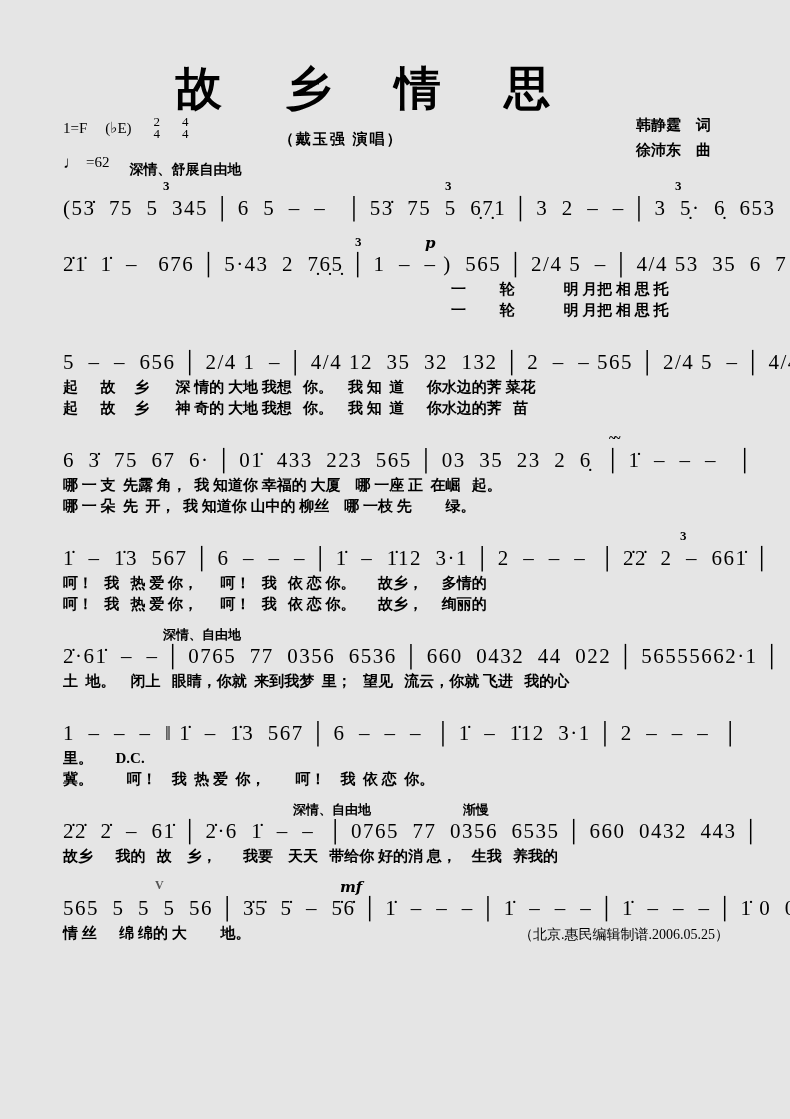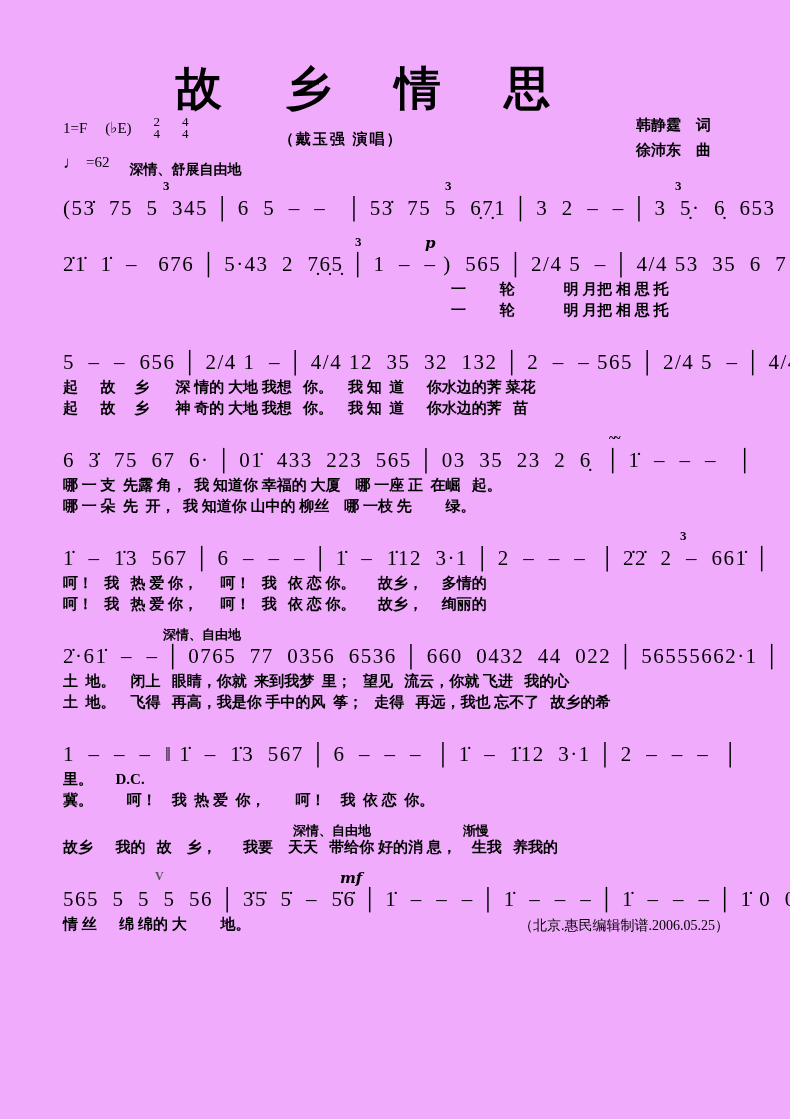--- a/index.html
+++ b/index.html
@@ -1,19 +1,19 @@
 <!DOCTYPE html>
 <html><head>
 <meta charset="utf-8">
 <style>
   html,body{margin:0;padding:0;background:#ffffff;}
   .page{
     position:relative;
     width:790px;height:1119px;
-    background:#f0abfc;color:#000;
+    background:#e5e5e5;color:#000;
     font-family:"Liberation Serif","DejaVu Serif",serif;
     overflow:hidden;
   }
   .content{position:absolute;left:63px;top:28px;width:666px;}
 
   
   .header{position:relative;height:150px;}
   .title{
     position:absolute;left:0;right:40px;top:30px;
     text-align:center;font-size:46px;font-weight:700;
@@ -136,35 +136,35 @@
       <div class="lyr">呵！   我   热 爱 你，      呵！   我   依 恋 你。      故乡，     多情的</div>
       <div class="lyr">呵！   我   热 爱 你，      呵！   我   依 恋 你。      故乡，     绚丽的</div>
     </div>
 
     <div class="sys">
       <div class="annrow">
         <span class="ann s6a1">深情、自由地</span>
       </div>
       <div class="notes">2̇·61̇  –  – │ 0765  77  0356  6536 │ 660  0432  44  022 │ 56555662·1 │</div>
       <div class="lyr">土  地。    闭上   眼睛，你就  来到我梦  里；   望见   流云，你就 飞进   我的心</div>
-      <div class="lyr">土  地。    飞得   再高，我是你 手中的风  筝；   走得   再远，我也 忘不了   故乡的希</div>
     </div>
 
     <div class="sys">
       <div class="annrow"></div>
       <div class="notes">1  –  –  –  ‖ 1̇  –  1̇3  567 │ 6  –  –  –  │ 1̇  –  1̇12  3·1 │ 2  –  –  –  │</div>
       <div class="lyr">里。      D.C.</div>
       <div class="lyr">冀。         呵！    我  热 爱  你，        呵！    我  依 恋  你。</div>
     </div>
 
     <div class="sys">
       <div class="annrow">
         <span class="ann s8a1">深情、自由地</span>
         <span class="ann s8a2">渐慢</span>
       </div>
+      <div class="notes">2̇2̇  2̇  –  61̇ │ 2̇·6  1̇  –  –  │ 0765  77  0356  6535 │ 660  0432  443 │</div>
       <div class="lyr">故乡      我的   故    乡，       我要    天天   带给你 好的消 息，    生我   养我的</div>
     </div>
 
     <div class="sys">
       <div class="annrow">
         <span class="ann s9a1">V</span>
         <span class="ann s9a2 it">mf</span>
       </div>
       <div class="notes">565  5  5  5  56 │ 3̇5̇  5̇  –  5̇6̇ │ 1̇  –  –  – │ 1̇  –  –  – │ 1̇  –  –  – │ 1̇ 0  0  0 ‖</div>
       <div class="lyrrow">

